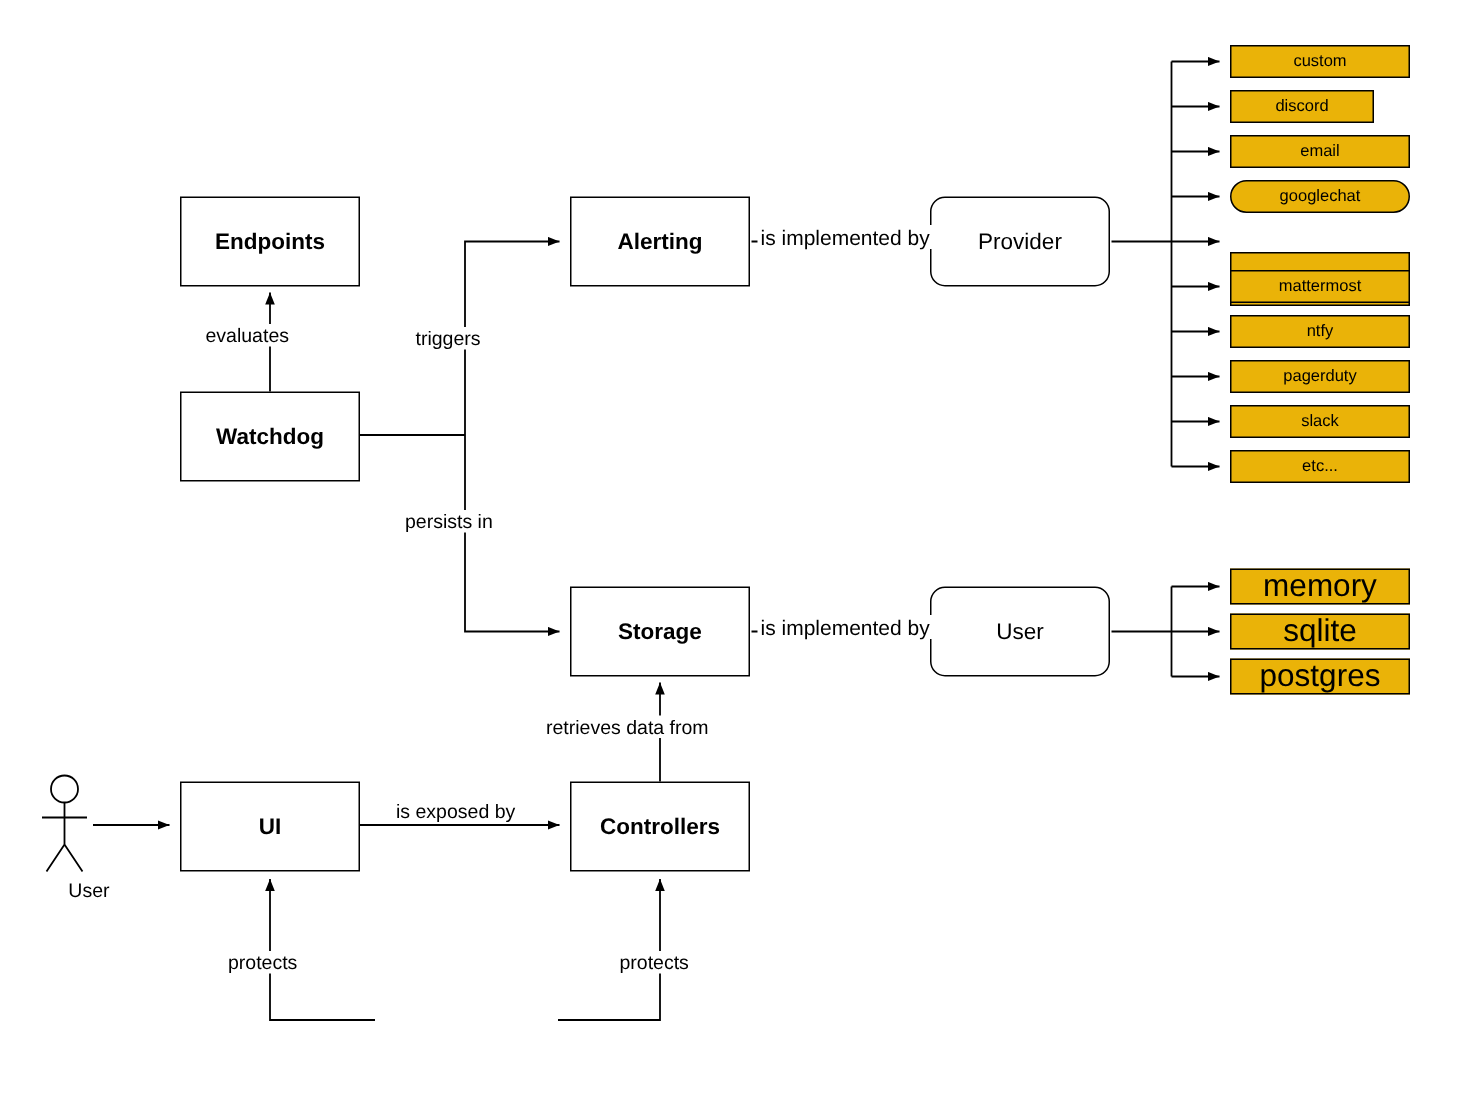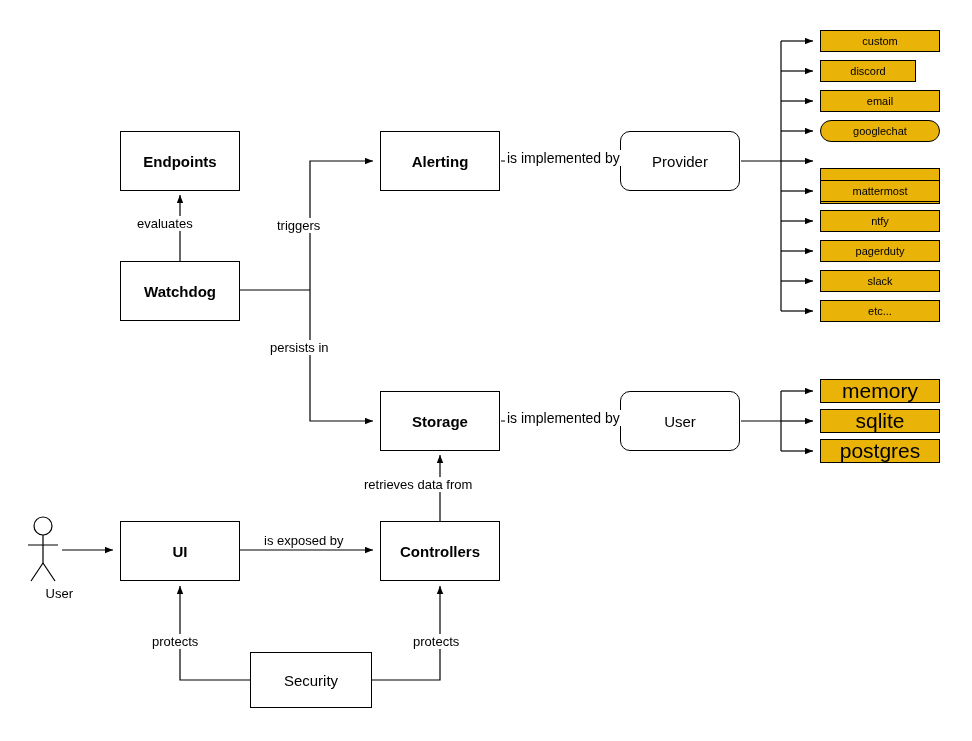--- a/index.html
+++ b/index.html
@@ -151,21 +151,20 @@
   <div class="node plain rounded" style="left: 620px; top: 131px; width: 120px; height: 60px;">Provider</div>
 
   <div class="node bold" style="left: 380px; top: 391px; width: 120px; height: 60px;">Storage</div>
 
   <div class="node plain rounded" style="left: 620px; top: 391px; width: 120px; height: 60px;">User</div>
 
   <div class="node bold" style="left: 120px; top: 521px; width: 120px; height: 60px;">UI</div>
 
   <div class="node bold" style="left: 380px; top: 521px; width: 120px; height: 60px;">Controllers</div>
 
-  <div class="node plain" style="left: 250px; top: 652px; width: 122px; height: 56px;">Security</div>
 
   <div class="leaf" style="left: 820px; top: 30px; width: 120px; height: 22px;">custom</div>
   <div class="leaf" style="left: 820px; top: 60px; width: 96px; height: 22px;">discord</div>
   <div class="leaf" style="left: 820px; top: 90px; width: 120px; height: 22px;">email</div>
   <div class="leaf" style="left: 820px; top: 120px; width: 120px; height: 22px; border-radius: 11px;">googlechat</div>
   <div class="leaf" style="left: 820px; top: 168px; width: 120px; height: 36px; text-align: center;">matrix</div>
   <div class="leaf" style="left: 820px; top: 180px; width: 120px; height: 22px;">mattermost</div>
   <div class="leaf" style="left: 820px; top: 210px; width: 120px; height: 22px;">ntfy</div>
   <div class="leaf" style="left: 820px; top: 240px; width: 120px; height: 22px;">pagerduty</div>
   <div class="leaf" style="left: 820px; top: 270px; width: 120px; height: 22px;">slack</div>

